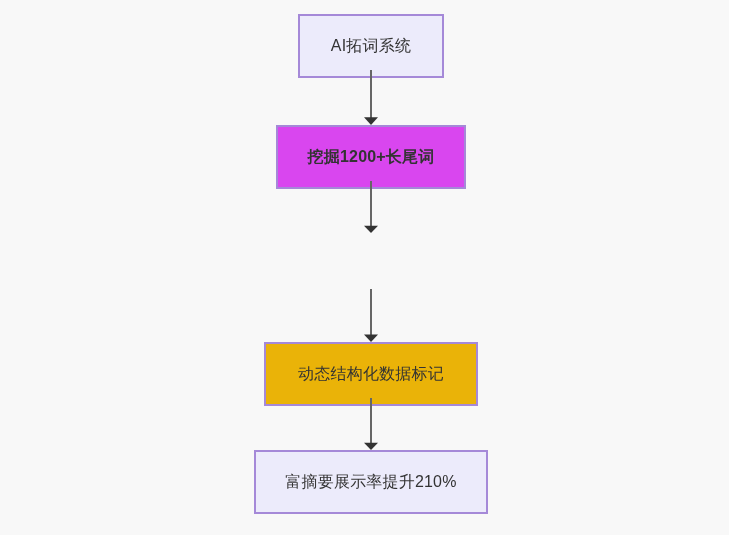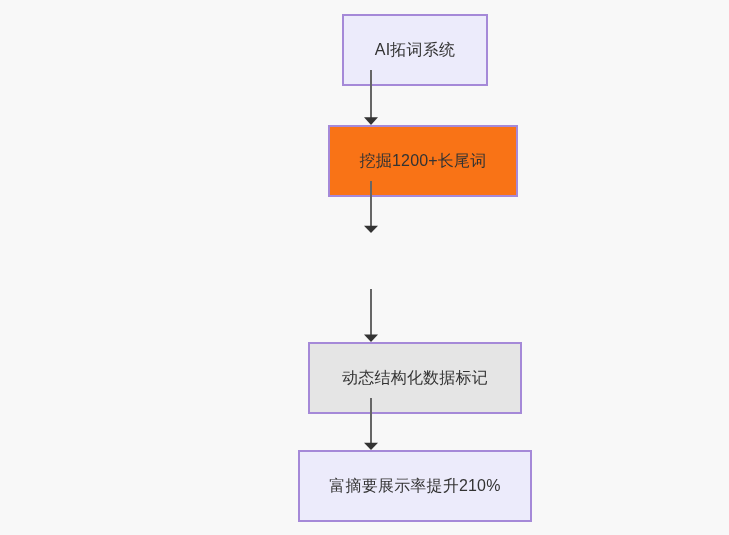--- a/index.html
+++ b/index.html
@@ -20,22 +20,21 @@
   }
   .node {
     position: absolute;
     box-sizing: border-box;
     background: #ecebfb;
     border: 2px solid #000000;
     border-radius: 0;
     display: flex;
     align-items: center;
     justify-content: center;
-    height: 72px;
-    margin-left: 44px;
+    height: 64px;
   }
   .node-label {
     font-size: 16px;
     line-height: 1.2;
     color: #333333;
     letter-spacing: 0.2px;
     white-space: nowrap;
     text-align: center;
   }
   .edge {
@@ -57,40 +56,40 @@
     <span class="node-label">AI拓词系统</span>
   </div>
 
   <div class="edge" style="left: 364px; top: 70px; height: 55px;">
     <svg width="14" height="55" viewBox="0 0 14 100" preserveAspectRatio="none">
       <line x1="7" y1="0" x2="7" y2="88" stroke="#666666" stroke-width="2"></line>
       <polygon points="7,100 0,86 14,86" fill="#333333"></polygon>
     </svg>
   </div>
 
-  <div class="node" style="left: 284px; top: 125px; width: 190px; background: #f97316; border-color: rgb(165, 137, 216); color: rgb(51, 51, 51);">
+  <div class="node" style="left: 276px; top: 125px; width: 190px; background: #d946ef; border-color: rgb(165, 137, 216); color: rgb(51, 51, 51); font-weight: bold;">
     <span class="node-label">挖掘1200+长尾词</span>
   </div>
 
   <div class="edge" style="left: 364px; top: 181px; height: 52px;">
     <svg width="14" height="52" viewBox="0 0 14 100" preserveAspectRatio="none">
       <line x1="7" y1="0" x2="7" y2="88" stroke="#666666" stroke-width="2"></line>
       <polygon points="7,100 0,86 14,86" fill="#333333"></polygon>
     </svg>
   </div>
 
 
   <div class="edge" style="left: 364px; top: 289px; height: 53px;">
     <svg width="14" height="53" viewBox="0 0 14 100" preserveAspectRatio="none">
       <line x1="7" y1="0" x2="7" y2="88" stroke="#666666" stroke-width="2"></line>
       <polygon points="7,100 0,86 14,86" fill="#333333"></polygon>
     </svg>
   </div>
 
-  <div class="node" style="left: 264px; top: 342px; width: 214px; background: #e5e5e5; border-color: rgb(165, 137, 216); color: rgb(51, 51, 51);">
+  <div class="node" style="left: 264px; top: 342px; width: 214px; background: #eab308; border-color: rgb(165, 137, 216); color: rgb(51, 51, 51);">
     <span class="node-label">动态结构化数据标记</span>
   </div>
 
   <div class="edge" style="left: 364px; top: 398px; height: 52px;">
     <svg width="14" height="52" viewBox="0 0 14 100" preserveAspectRatio="none">
       <line x1="7" y1="0" x2="7" y2="88" stroke="#666666" stroke-width="2"></line>
       <polygon points="7,100 0,86 14,86" fill="#333333"></polygon>
     </svg>
   </div>
 

